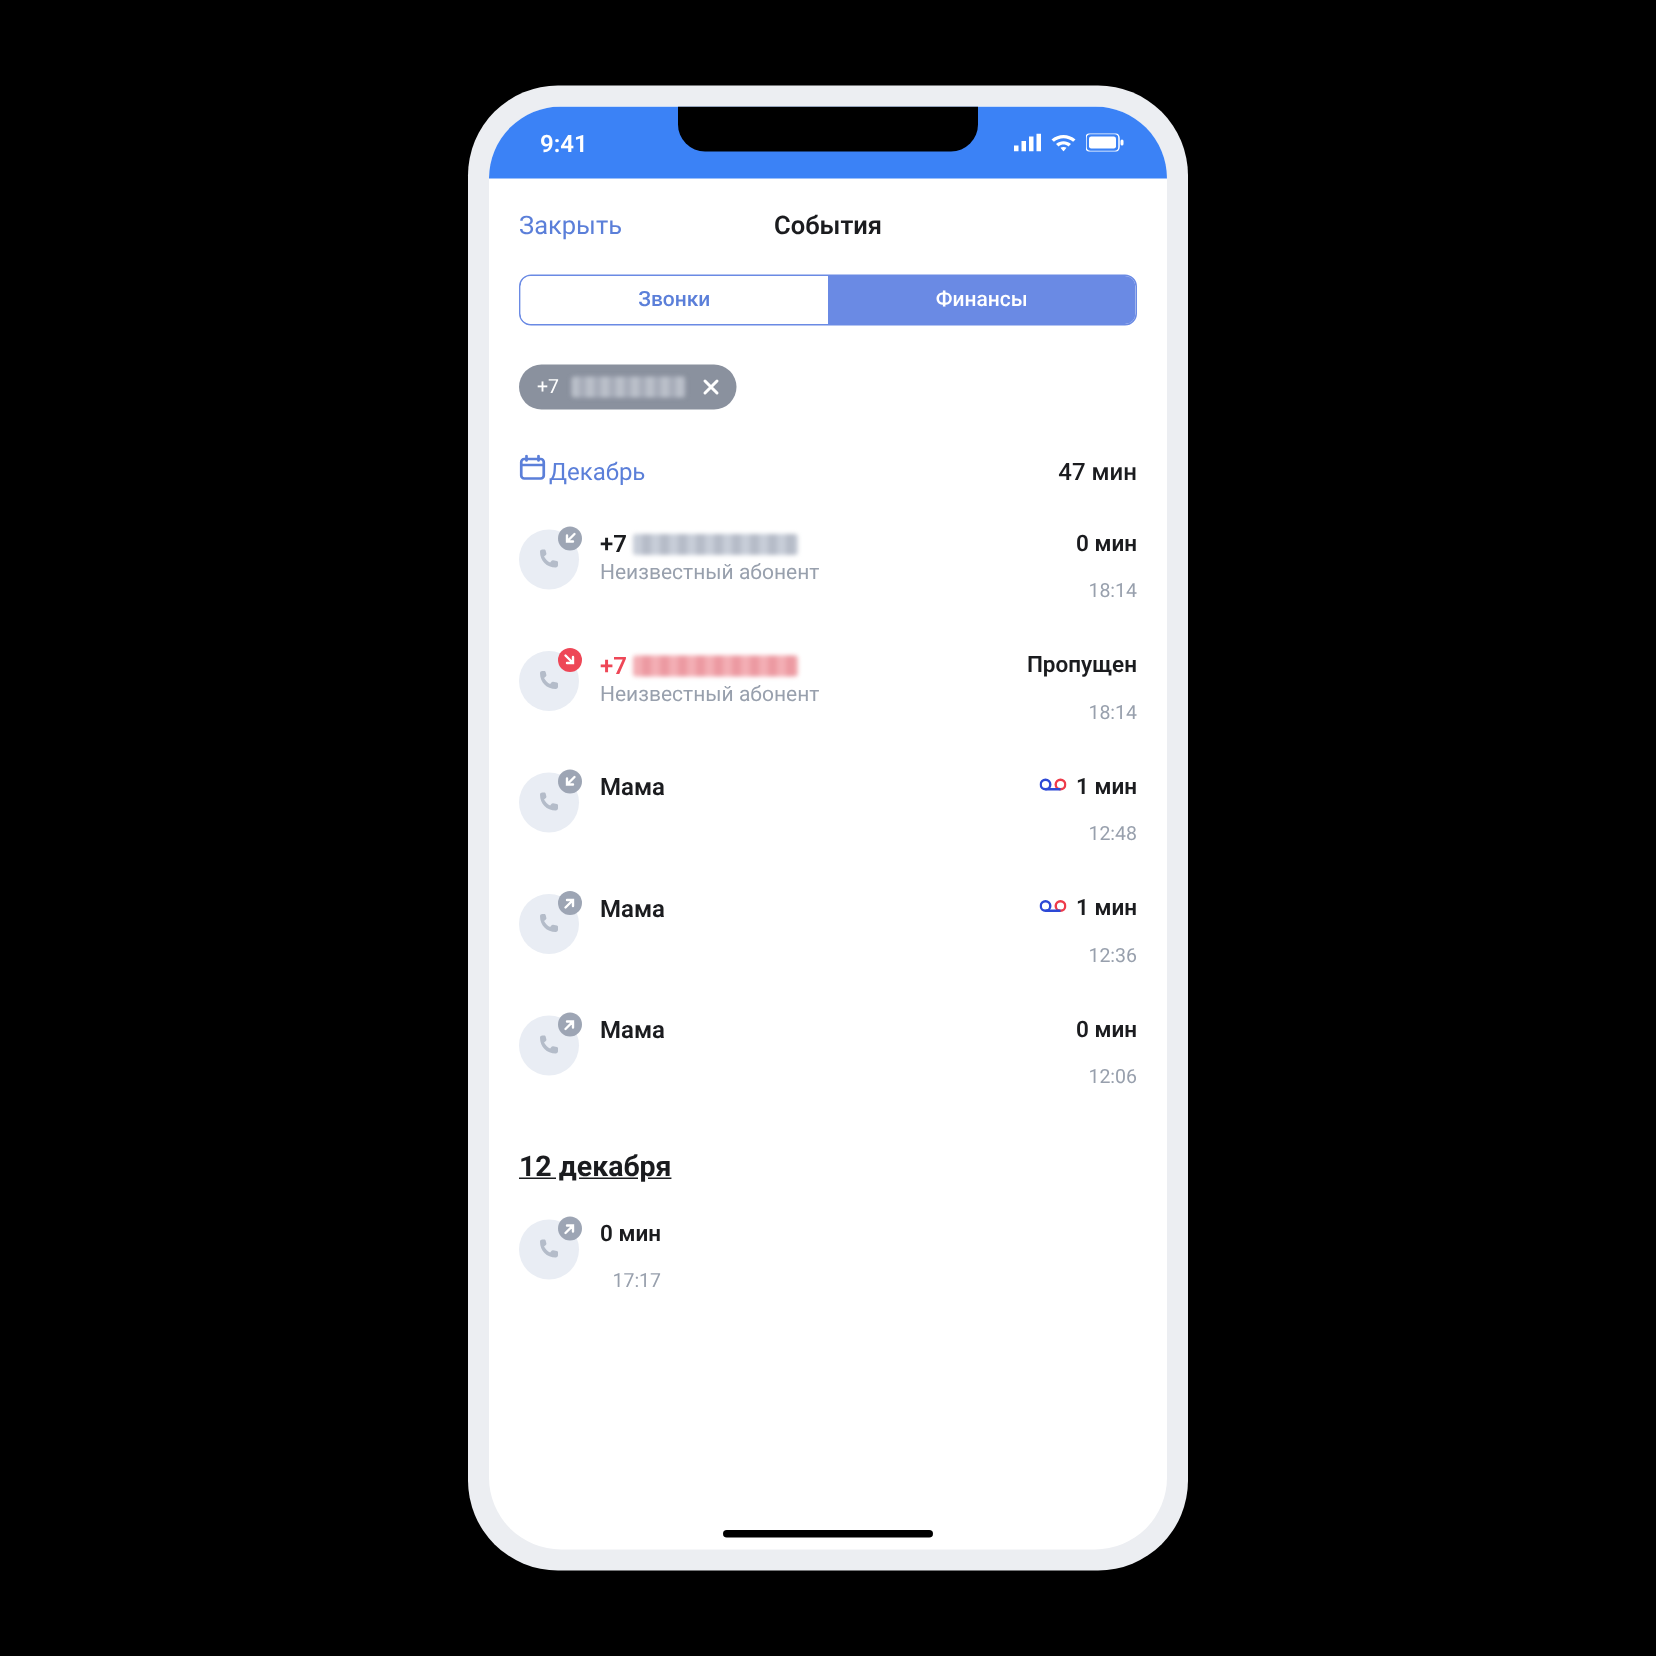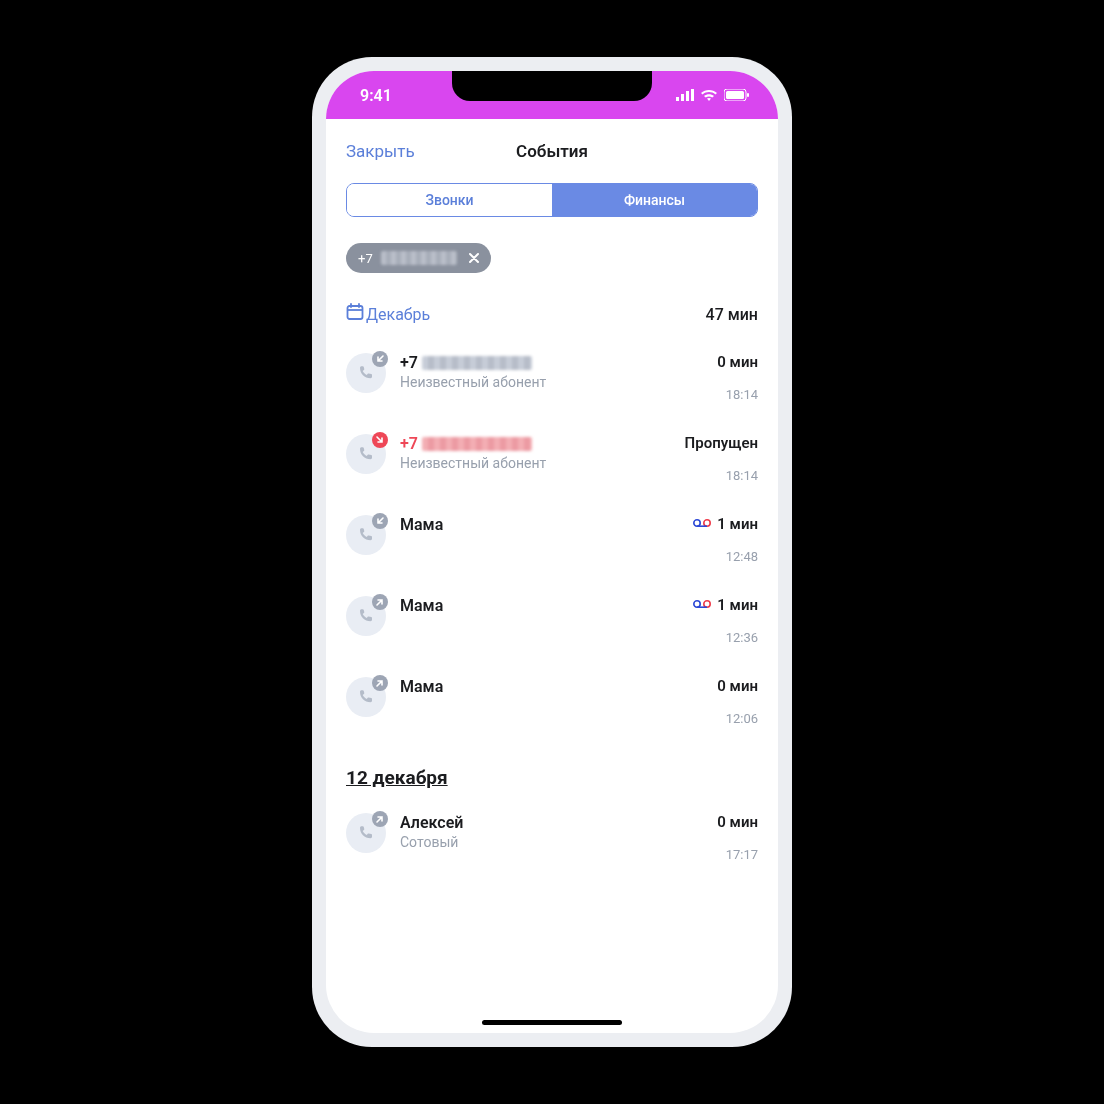--- a/index.html
+++ b/index.html
@@ -37,21 +37,21 @@
     transform: translateX(-50%);
     width: 200px;
     height: 30px;
     background: #000;
     border-bottom-left-radius: 18px;
     border-bottom-right-radius: 18px;
     z-index: 100;
   }
   .status-bar {
     height: 48px;
-    background: #d946ef;
+    background: #3b82f6;
     color: #fff;
     display: flex;
     align-items: center;
     justify-content: space-between;
     padding: 0 28px 0 34px;
     font-size: 16px;
     font-weight: 600;
   }
   .status-icons { display: flex; gap: 6px; align-items: center; }
   .signal, .wifi, .battery { display:inline-block; }
@@ -446,26 +446,20 @@
           <div class="avatar">
             <svg class="phone" viewBox="0 0 24 24">
               <path d="M6 3c-1 0-2 .8-2 2 0 8 6 14 14 14 1.2 0 2-1 2-2v-2.5c0-.6-.4-1.1-1-1.2l-3.4-.7c-.5-.1-1 .1-1.3.5l-1.3 1.6c-2.3-1.2-4.2-3.1-5.4-5.4l1.6-1.3c.4-.3.6-.8.5-1.3L9 4c-.1-.6-.6-1-1.2-1H6z" fill="#b4bcc9"></path>
             </svg>
             <span class="badge out">
               <svg width="10" height="10" viewBox="0 0 10 10">
                 <path d="M2 8 L7 3 M3 3 L7 3 L7 7" stroke="#fff" stroke-width="1.6" fill="none" stroke-linecap="round"></path>
               </svg>
             </span>
           </div>
-          <div class="row-main">
-            <div class="row-title">
-              <span>Алексей</span>
-            </div>
-            <div class="row-sub">Сотовый</div>
-          </div>
           <div class="row-right">
             <div class="row-right-top">
               <span>0 мин</span>
             </div>
             <div class="row-right-bot">17:17</div>
           </div>
         </div>
       </div>
 
     <div class="home-indicator"></div>

